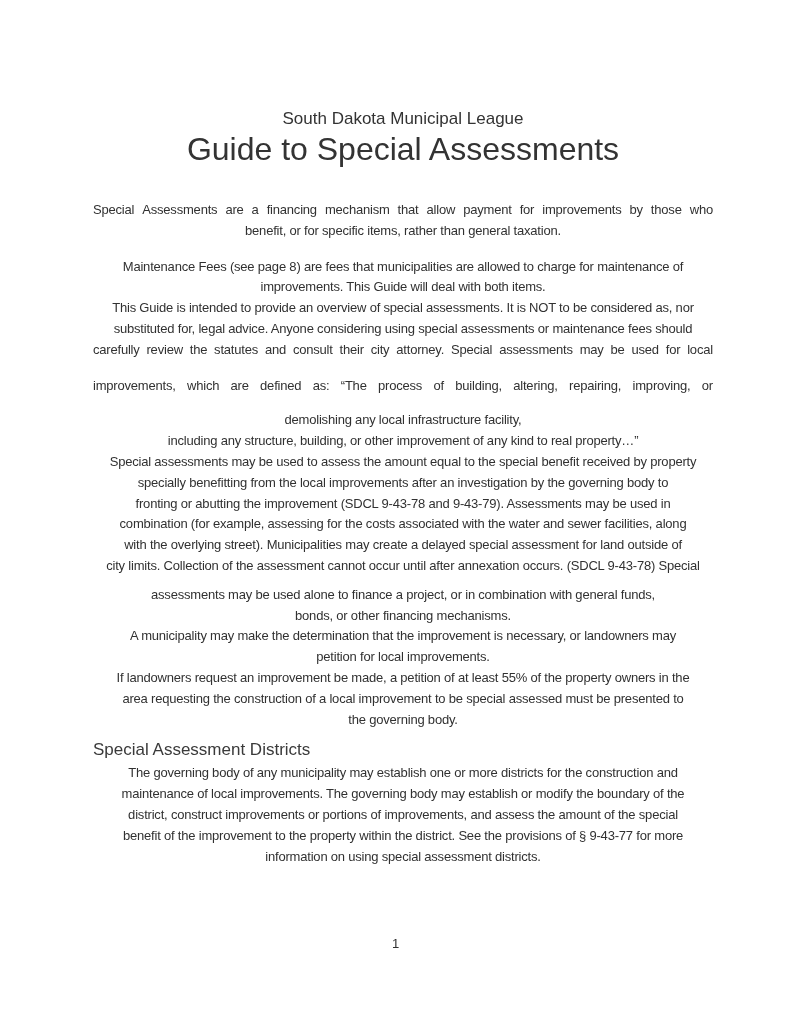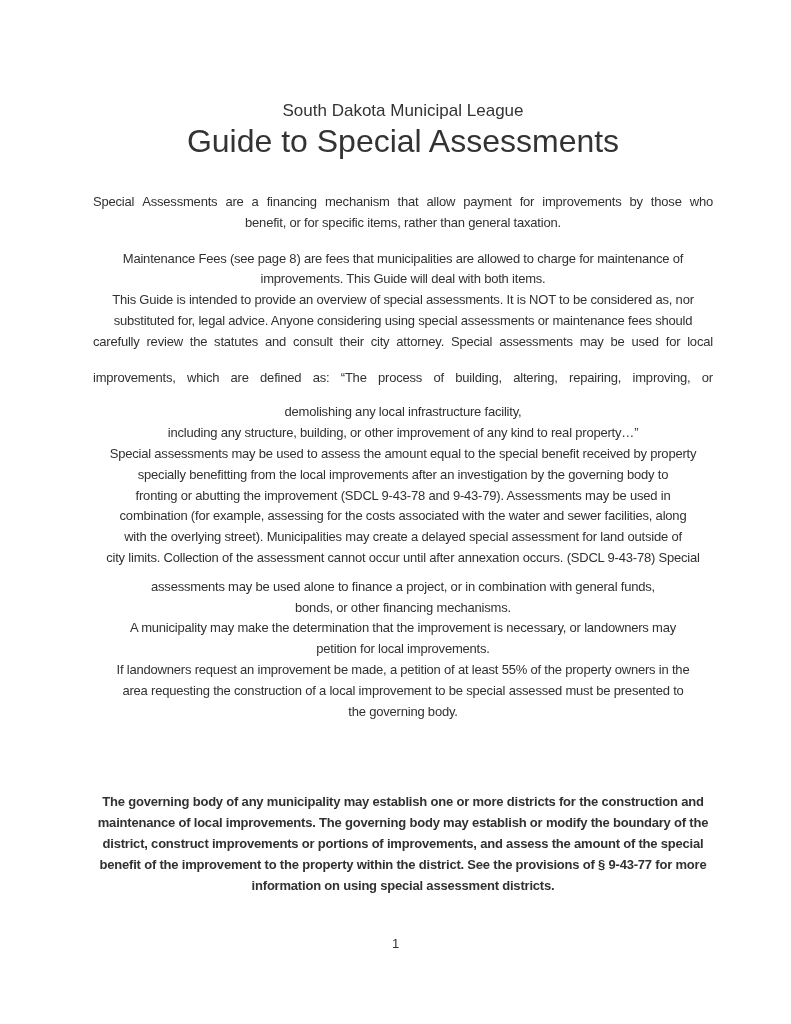--- a/index.html
+++ b/index.html
@@ -12,21 +12,21 @@
     width: 791px;
     height: 1024px;
     background: #ffffff;
     font-family: "Liberation Sans", sans-serif;
     color: #313131;
     overflow: hidden;
   }
   .content {
     position: absolute;
     left: 93px;
-    top: 0;
+    top: 8px;
     width: 620px;
     padding-top: 100px;
   }
   .doc-title {
     text-align: center;
     font-size: 17px;
     line-height: 22px;
     color: #333333;
     white-space: nowrap;
   }
@@ -150,21 +150,22 @@
         </div>
         <div class="para" style="margin-top: 8px;">
           <div class="line">assessments may be used alone to finance a project, or in combination with general funds,</div>
           <div class="line">bonds, or other financing mechanisms.</div>
           <div class="line">A municipality may make the determination that the improvement is necessary, or landowners may</div>
           <div class="line">petition for local improvements.</div>
           <div class="line">If landowners request an improvement be made, a petition of at least 55% of the property owners in the</div>
           <div class="line">area requesting the construction of a local improvement to be special assessed must be presented to</div>
           <div class="line">the governing body.</div>
         </div>
-        <div class="para" style="margin-top: 70px; font-weight: bold;">
+        <div class="heading" style="margin-top: 7px;">Special Assessment Districts</div>
+        <div class="para" style="">
           <div class="line">The governing body of any municipality may establish one or more districts for the construction and</div>
           <div class="line">maintenance of local improvements. The governing body may establish or modify the boundary of the</div>
           <div class="line">district, construct improvements or portions of improvements, and assess the amount of the special</div>
           <div class="line">benefit of the improvement to the property within the district. See the provisions of § 9-43-77 for more</div>
           <div class="line">information on using special assessment districts.</div>
         </div>
       </div>
   </div>
   <div class="page-number">1</div>
 </div>

